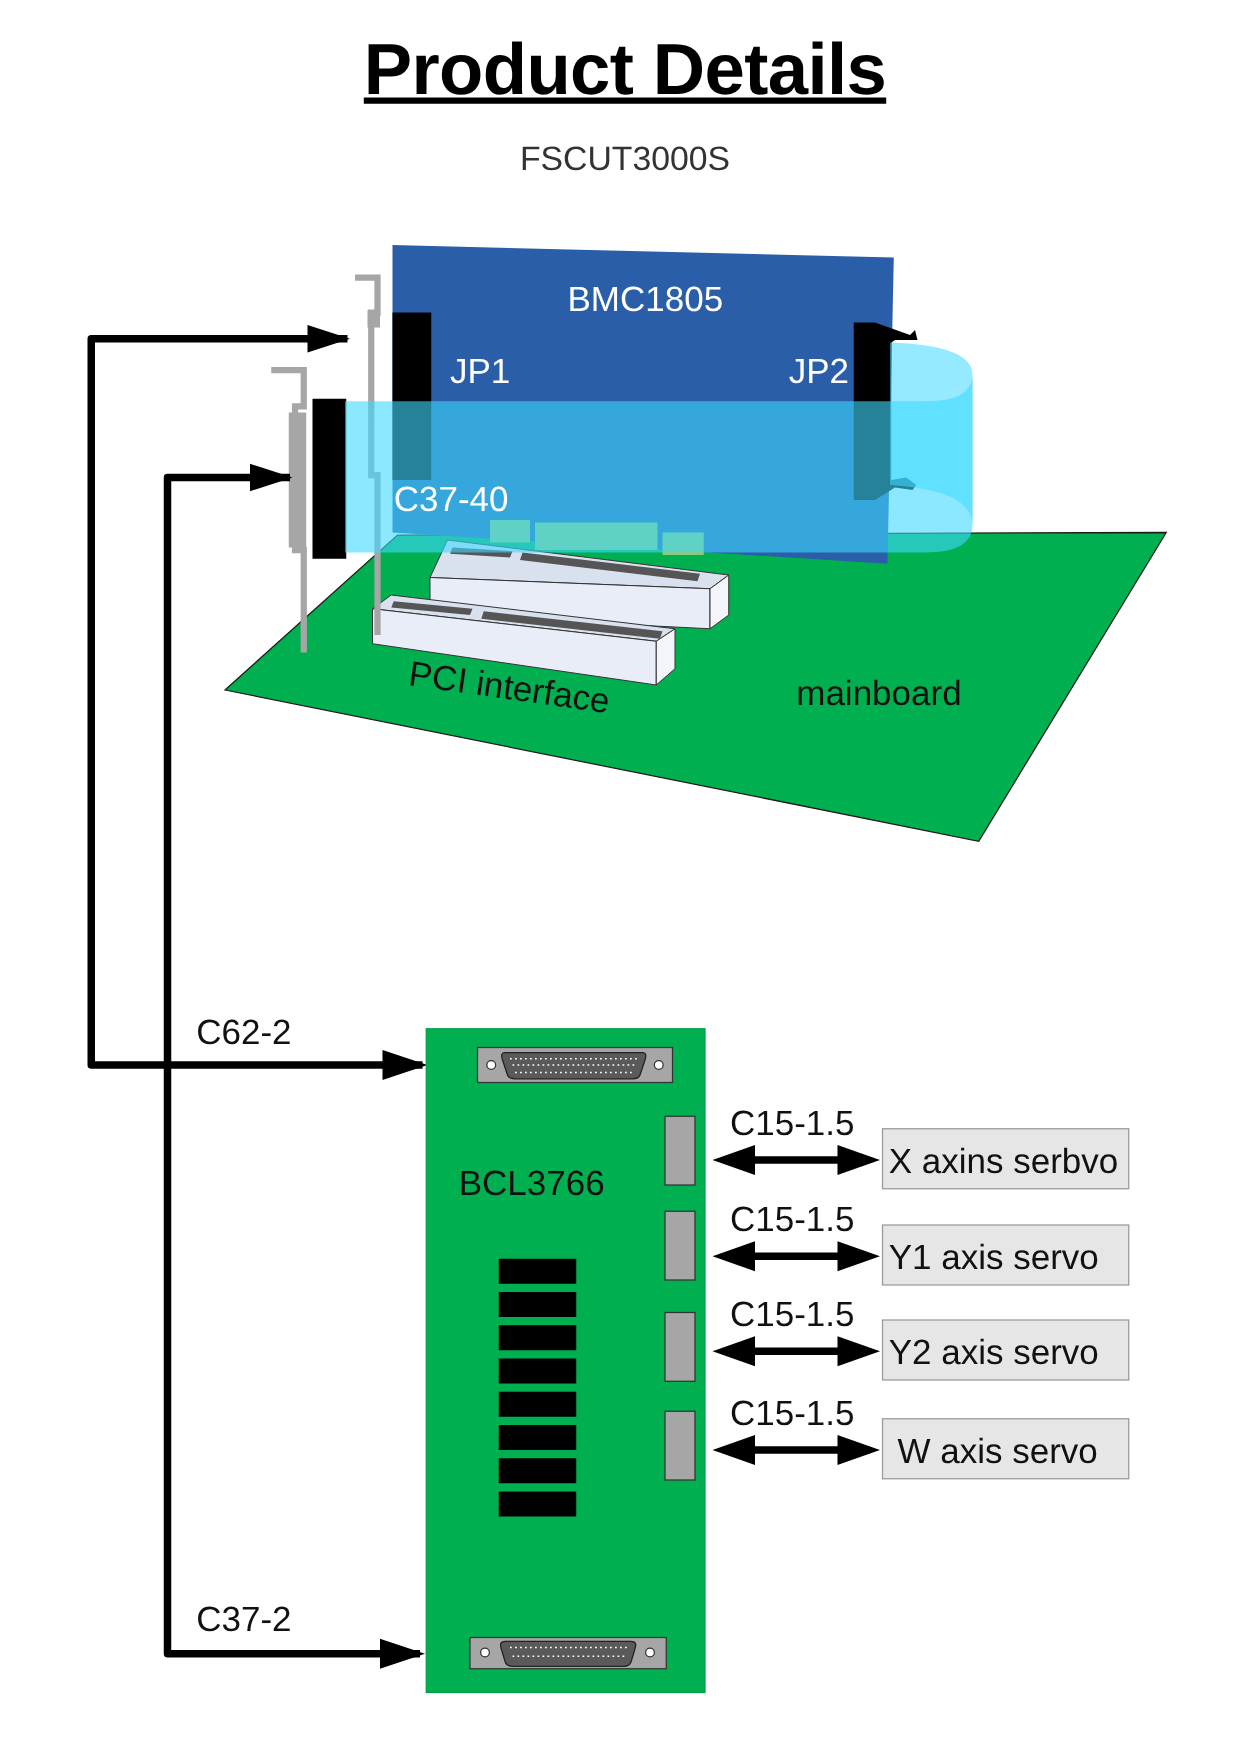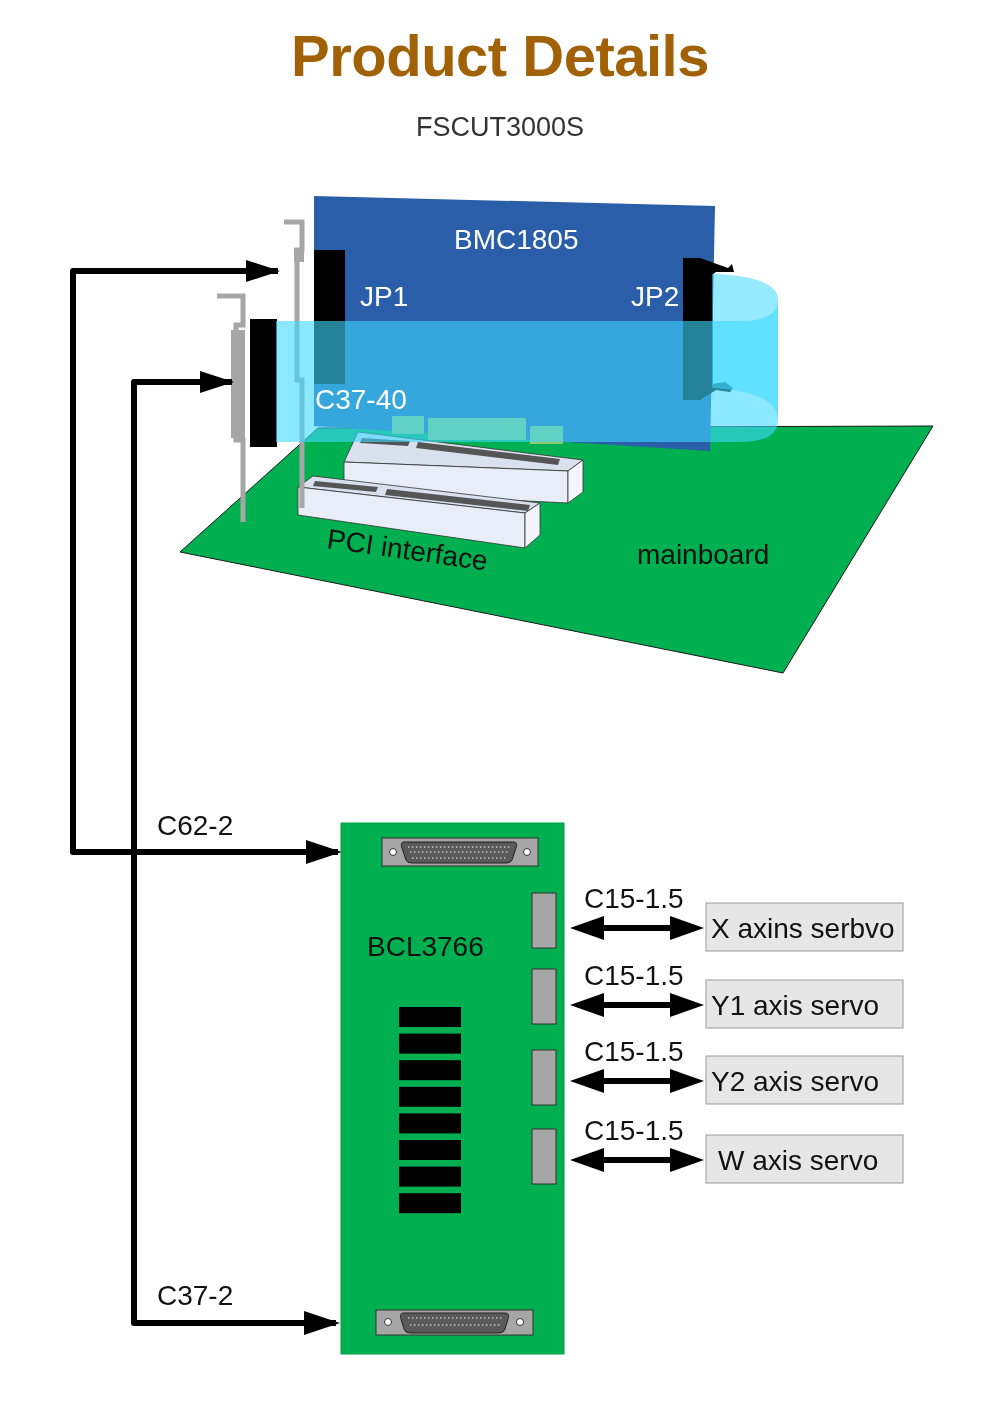--- a/index.html
+++ b/index.html
@@ -1,19 +1,19 @@
 <!DOCTYPE html>
 <html><head>
 <meta charset="utf-8">
 <style>
   html, body { margin: 0; padding: 0; background: #ffffff; }
   body { width: 1000px; height: 1404px; position: relative; overflow: hidden;
          font-family: "Liberation Sans", "DejaVu Sans", sans-serif; }
   .title { position: absolute; left: 0; width: 1000px; top: 22px; text-align: center;
-           font-size: 58px; font-weight: bold; color: #a16207; letter-spacing: -0.5px; }
+           font-size: 58px; font-weight: bold; color: #000000; letter-spacing: -0.5px; text-decoration: underline; }
   .subtitle { position: absolute; left: 0; width: 1000px; top: 112px; text-align: center;
               font-size: 27px; color: #333333; }
   svg#diagram { position: absolute; left: 0; top: 0; }
   .lbl-white { fill: #ffffff; font-family: "Liberation Sans", sans-serif; font-size: 28px; }
   .lbl-black { fill: #111111; font-family: "Liberation Sans", sans-serif; font-size: 28px; }
   .lbl-box { fill: #111111; font-family: "Liberation Sans", sans-serif; font-size: 28px; }
 </style>
 </head>
 <body>
 

